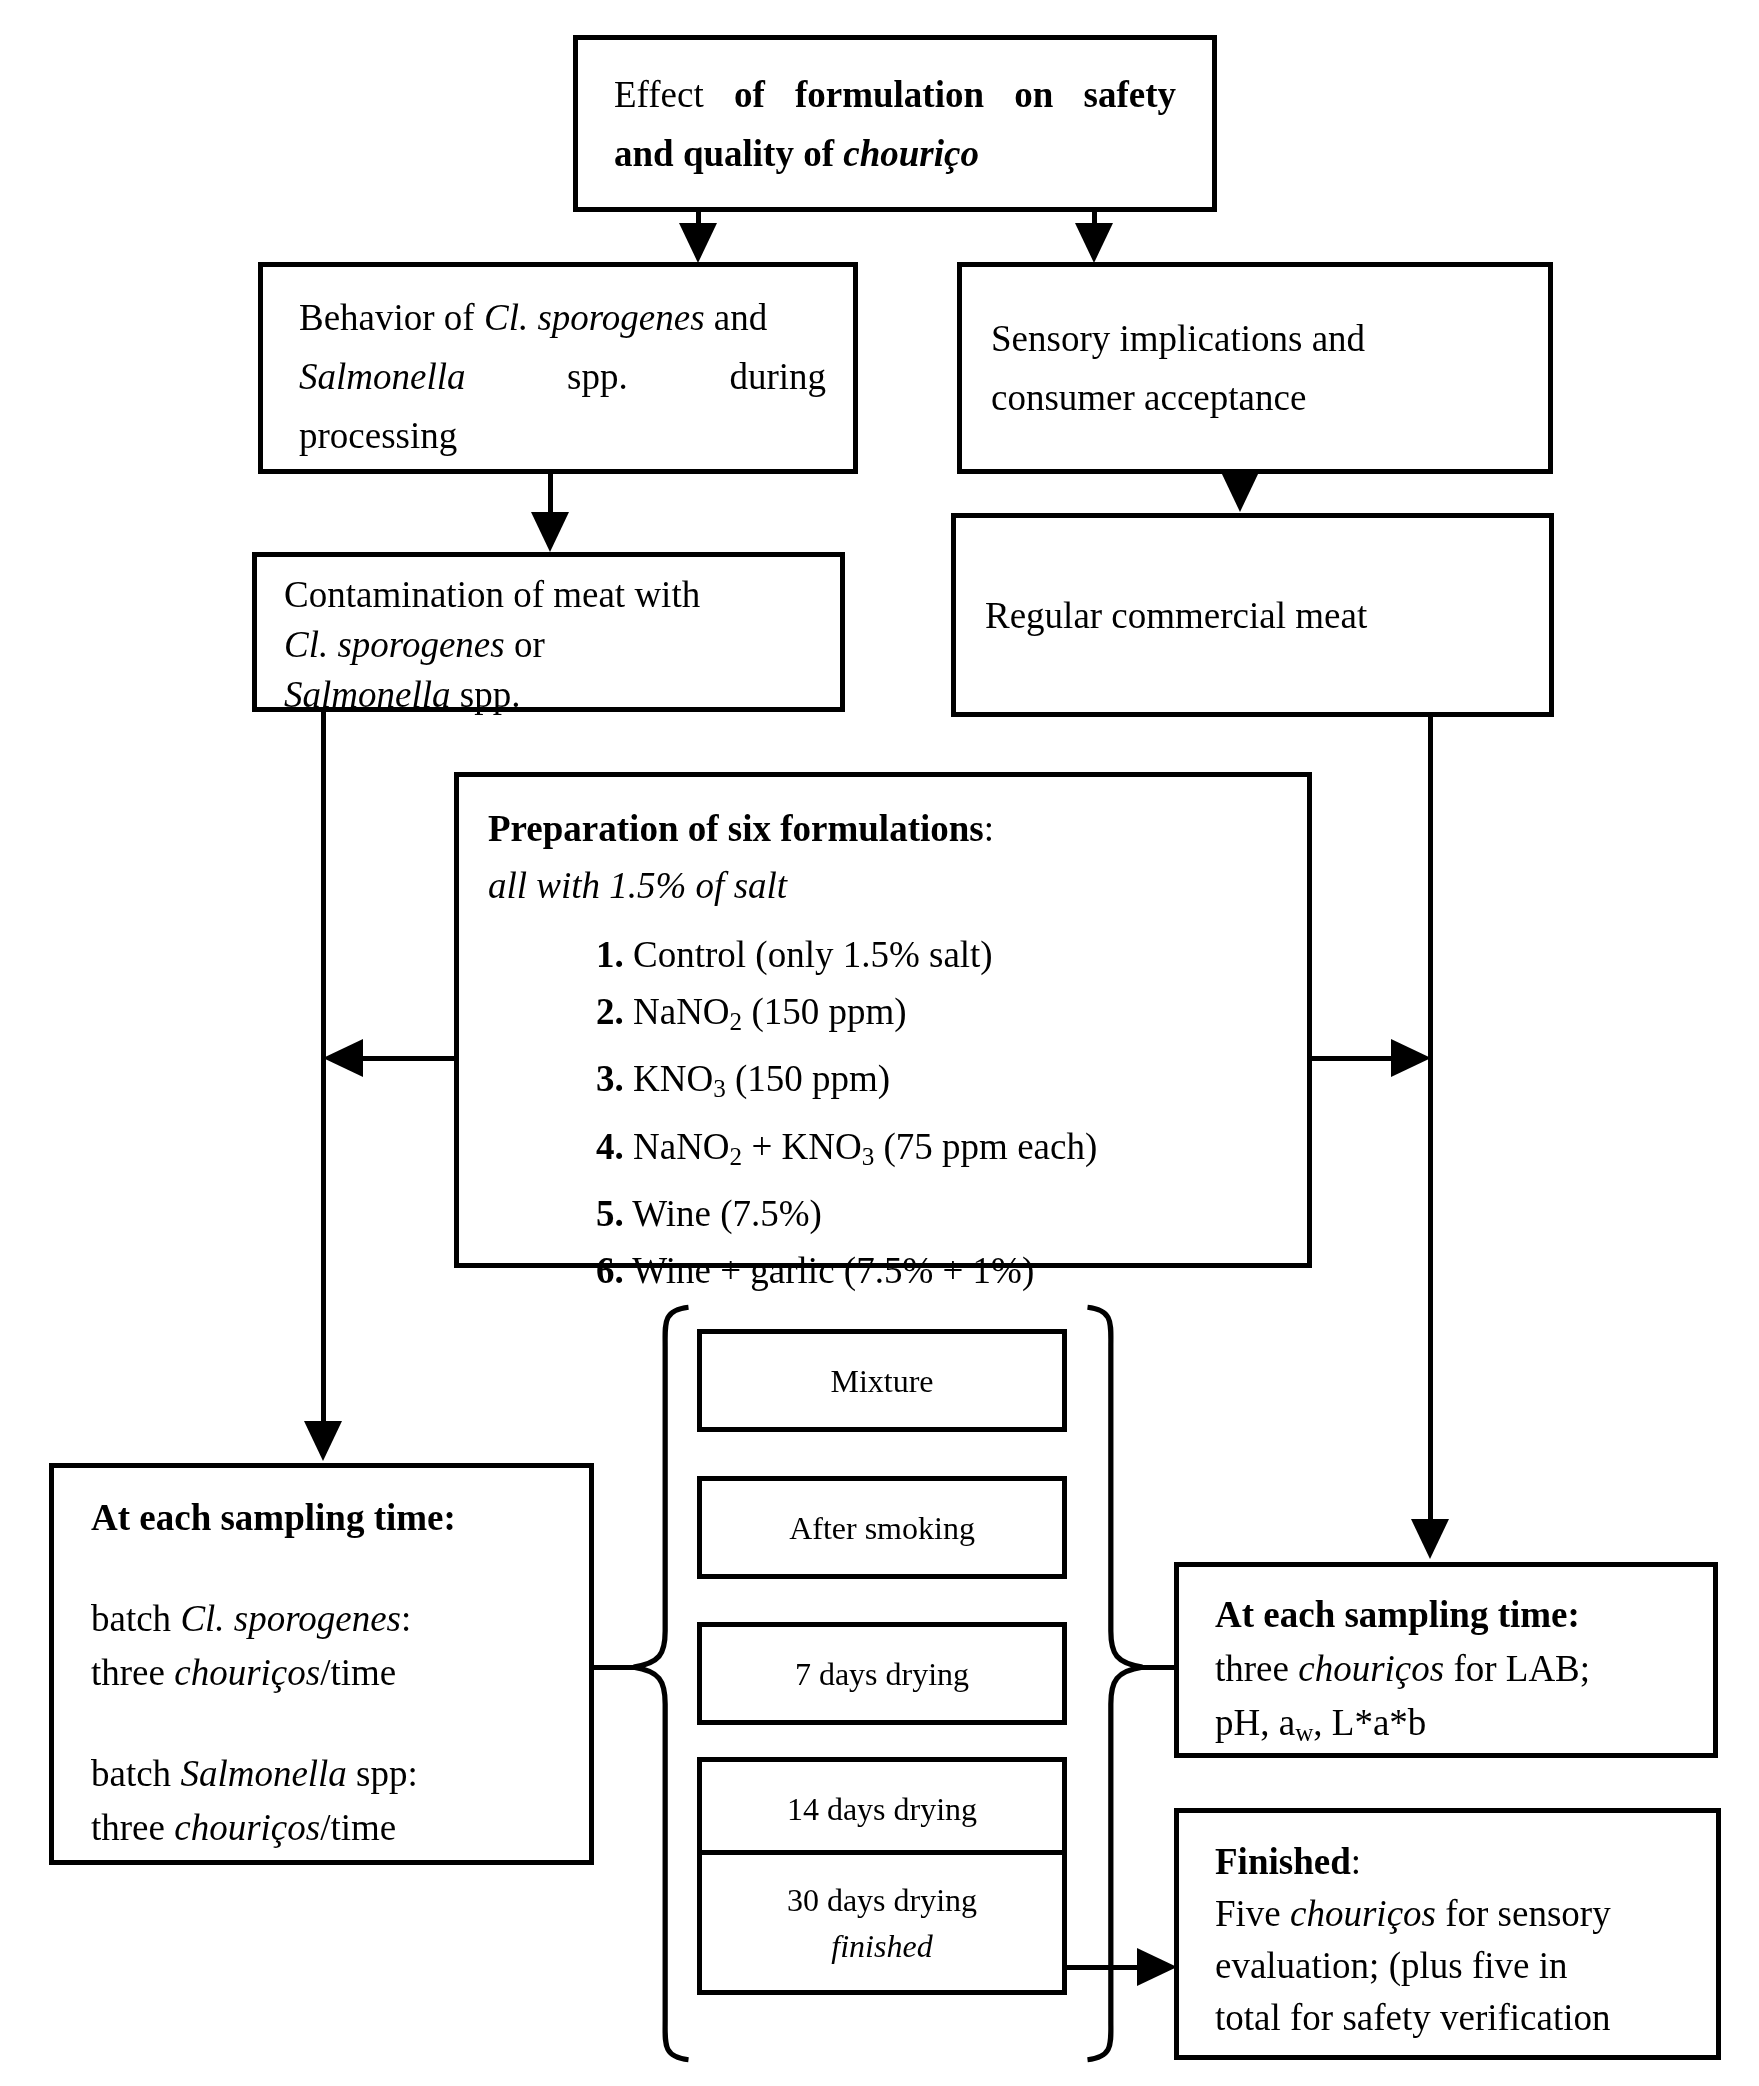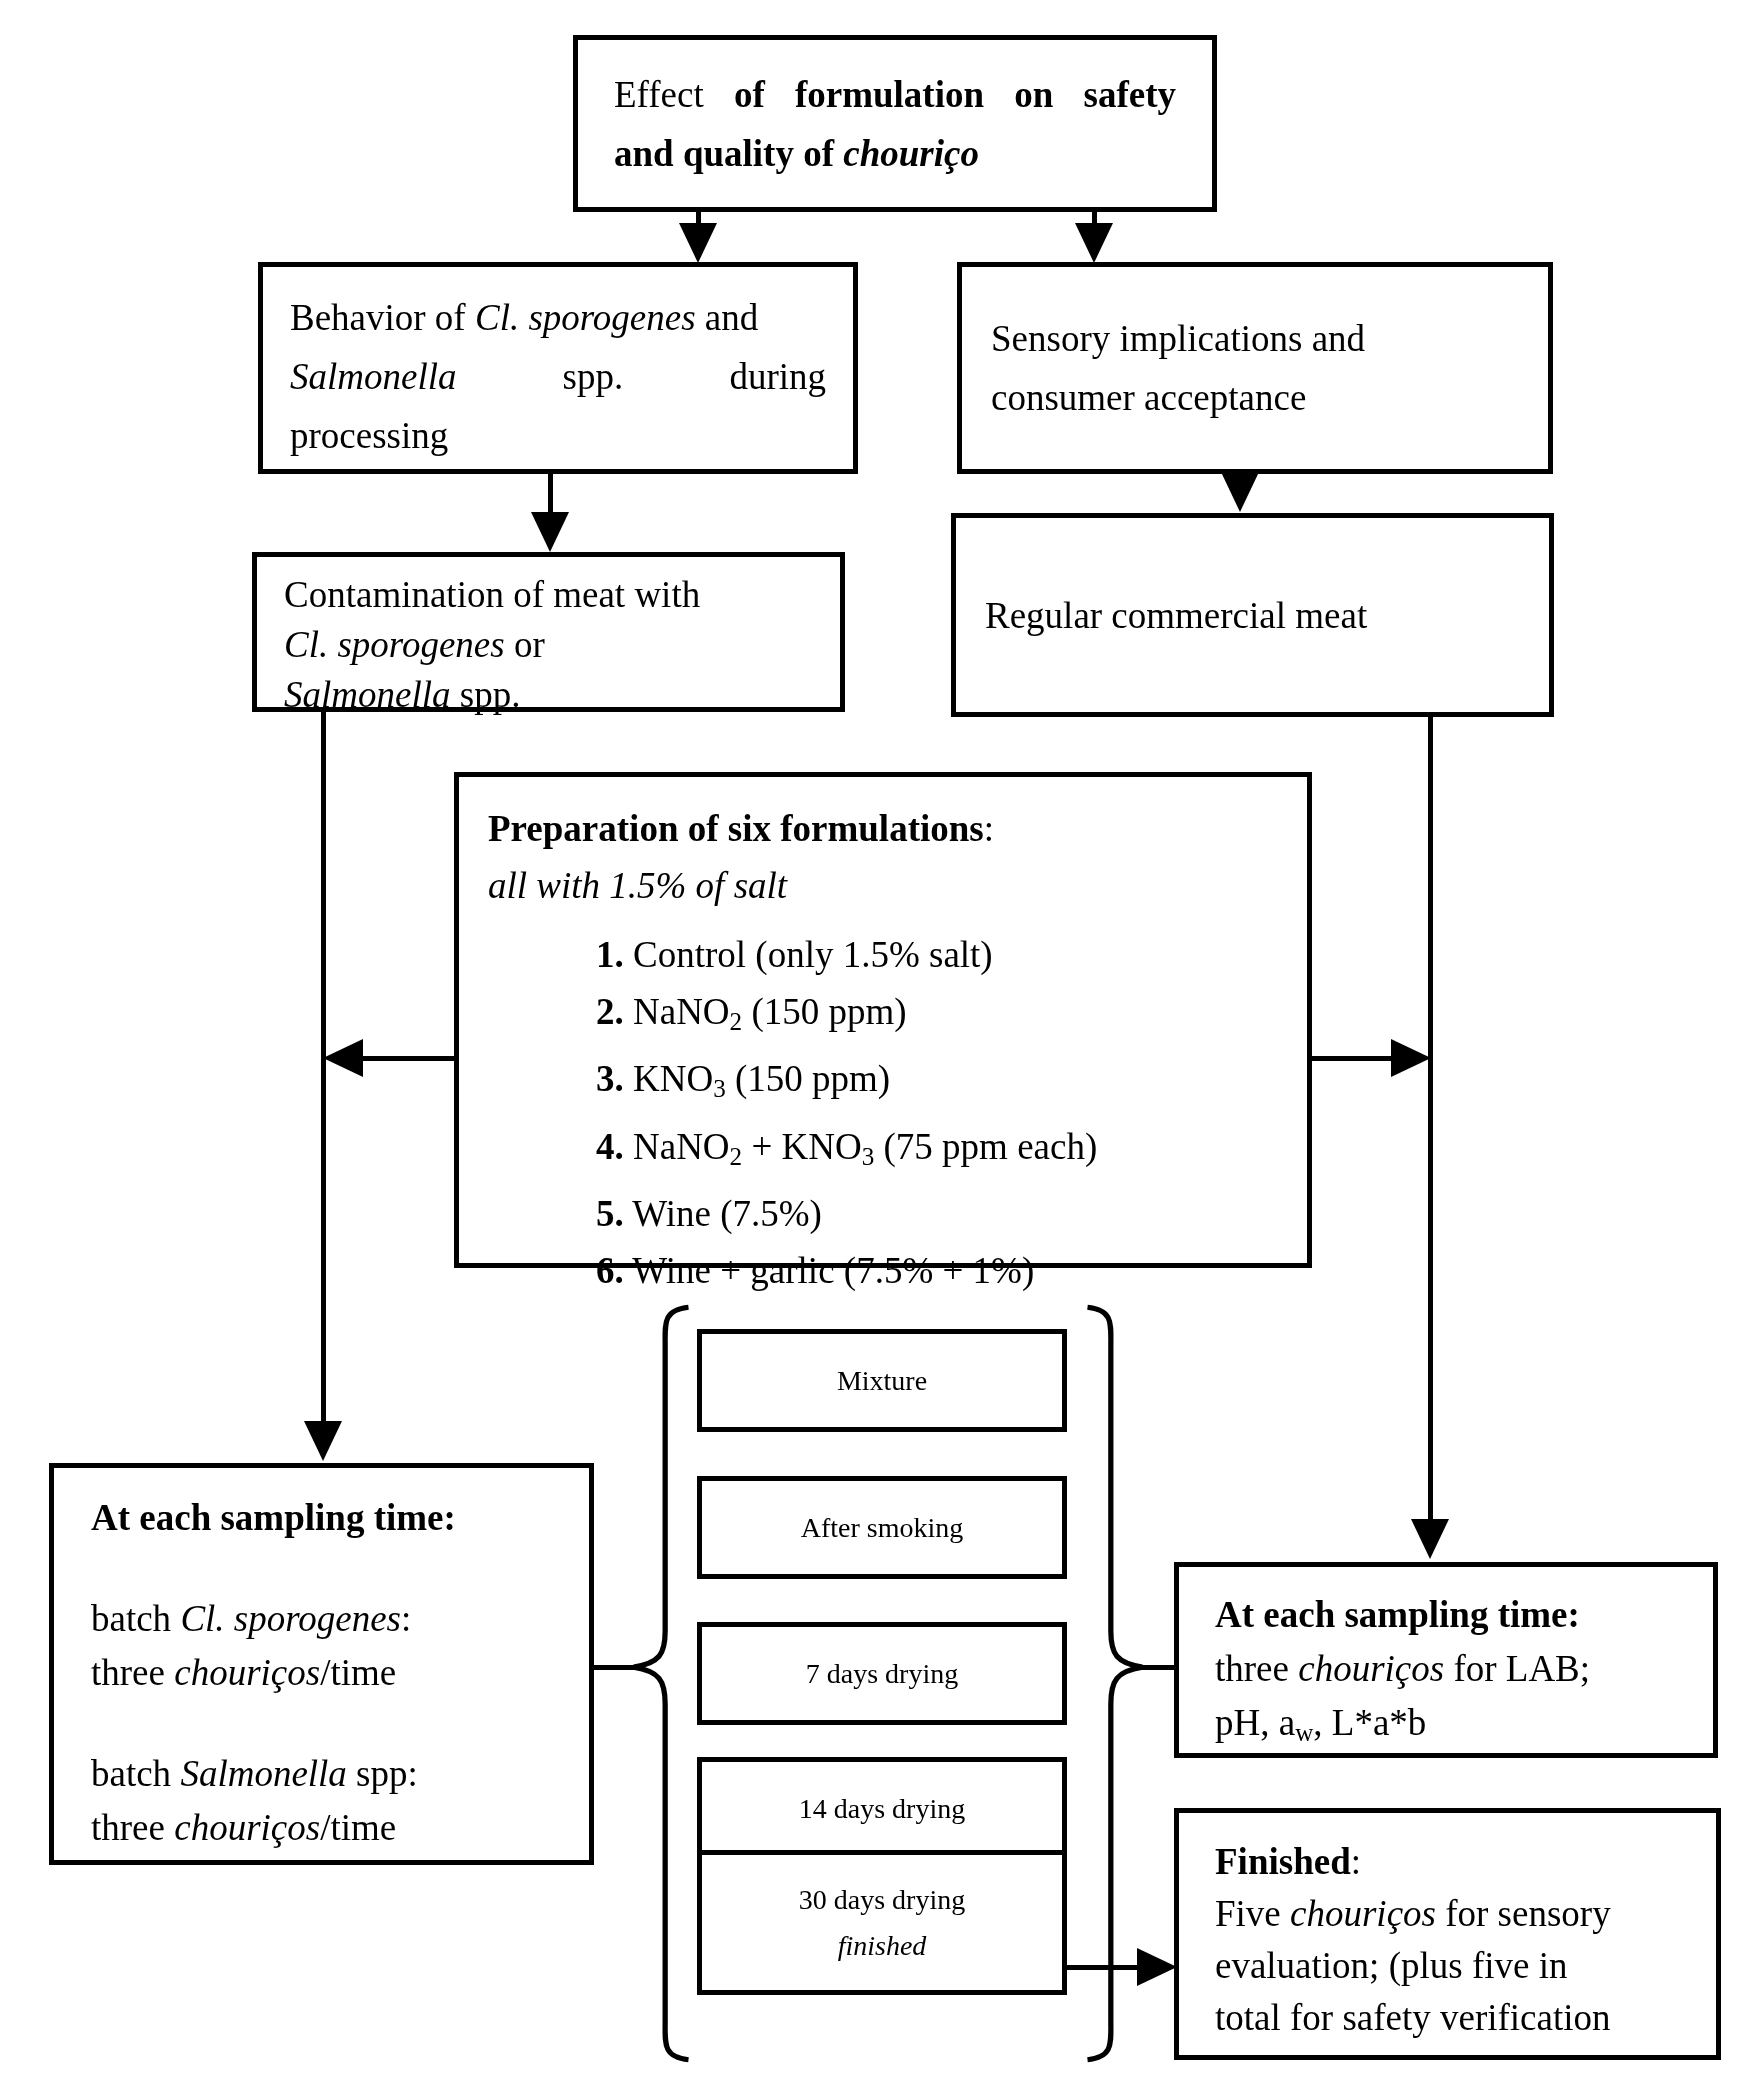--- a/index.html
+++ b/index.html
@@ -19,37 +19,37 @@
     font-size:37px;
   }
   .tline{line-height:59px;white-space:nowrap;}
   .justify{display:flex;justify-content:space-between;white-space:normal;}
   .sub{font-size:0.68em;vertical-align:-0.25em;}
   .vcenter{display:flex;flex-direction:column;justify-content:center;}
   .hcenter{display:flex;flex-direction:column;justify-content:center;align-items:center;text-align:center;}
 
   
   #title-box{left:573px;top:35px;width:644px;height:177px;padding:0 36px;font-weight:bold;}
-  #behavior-box{left:258px;top:262px;width:600px;height:212px;padding:21px 27px 0 27px;}
+  #behavior-box{left:258px;top:262px;width:600px;height:212px;padding:21px 27px 0 36px;}
   #sensory-box{left:957px;top:262px;width:596px;height:212px;padding:0 0 0 29px;}
   #contamination-box{left:252px;top:552px;width:593px;height:160px;padding:13px 27px 0 27px;}
   #contamination-box .tline{line-height:50px;}
   #meat-box{left:951px;top:513px;width:603px;height:204px;padding:0 0 0 29px;}
   #prep-box{left:454px;top:772px;width:858px;height:496px;padding:23.4px 0 0 29px;}
   #prep-box .tline{line-height:57px;}
   #prep-items{margin-left:108px;margin-top:11.7px;}
   #prep-items .tline{line-height:57px;}
   #sampling-box{left:49px;top:1463px;width:545px;height:402px;padding:23.4px 0 0 37px;}
   #sampling-box .tline{line-height:54px;}
   #lab-box{left:1174px;top:1562px;width:544px;height:196px;padding:21px 0 0 36px;}
   #lab-box .tline{line-height:54px;}
   #finished-box{left:1174px;top:1808px;width:547px;height:252px;padding:23.4px 0 0 36px;}
   #finished-box .tline{line-height:52px;}
 
-  .stage{left:697px;width:370px;font-size:28px;}
+  .stage{left:697px;width:370px;font-size:32px;}
   .stage .tline{line-height:46px;}
   #stage-mixture{top:1329px;height:103px;}
   #stage-smoking{top:1476px;height:103px;}
   #stage-d7{top:1622px;height:103px;}
   #stage-d14{top:1757px;height:103px;}
   #stage-d30{top:1850px;height:145px;}
 
   
   .ln{position:absolute;background:#000;}
   .ah{position:absolute;width:0;height:0;}

